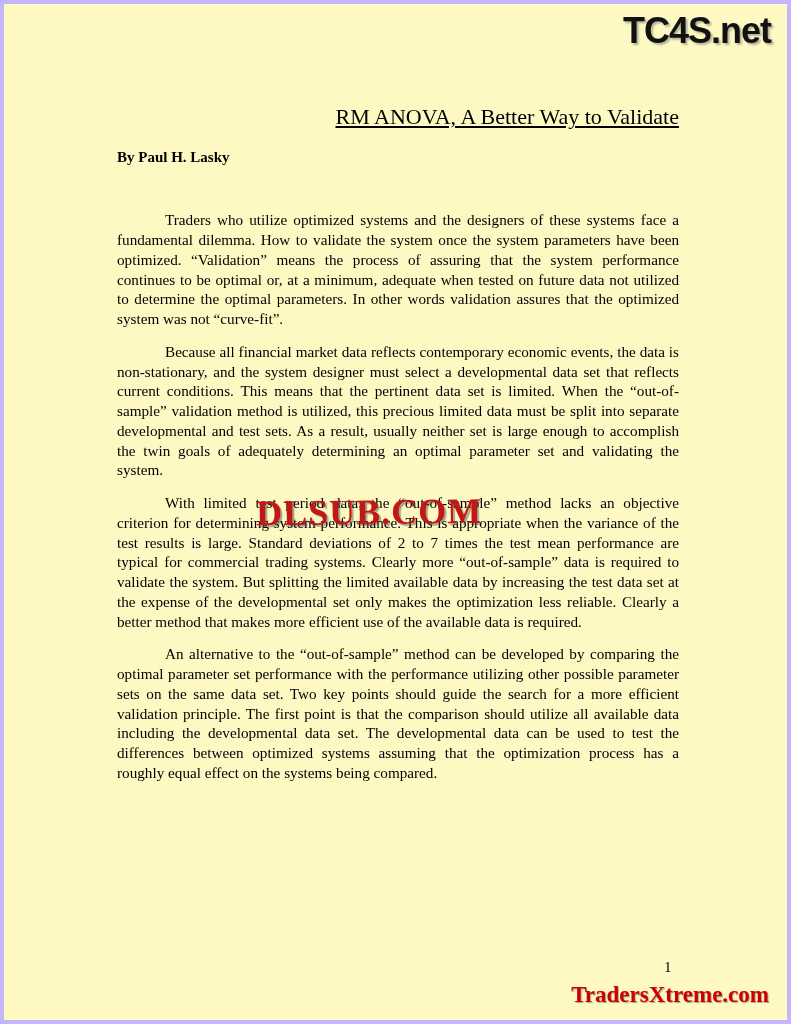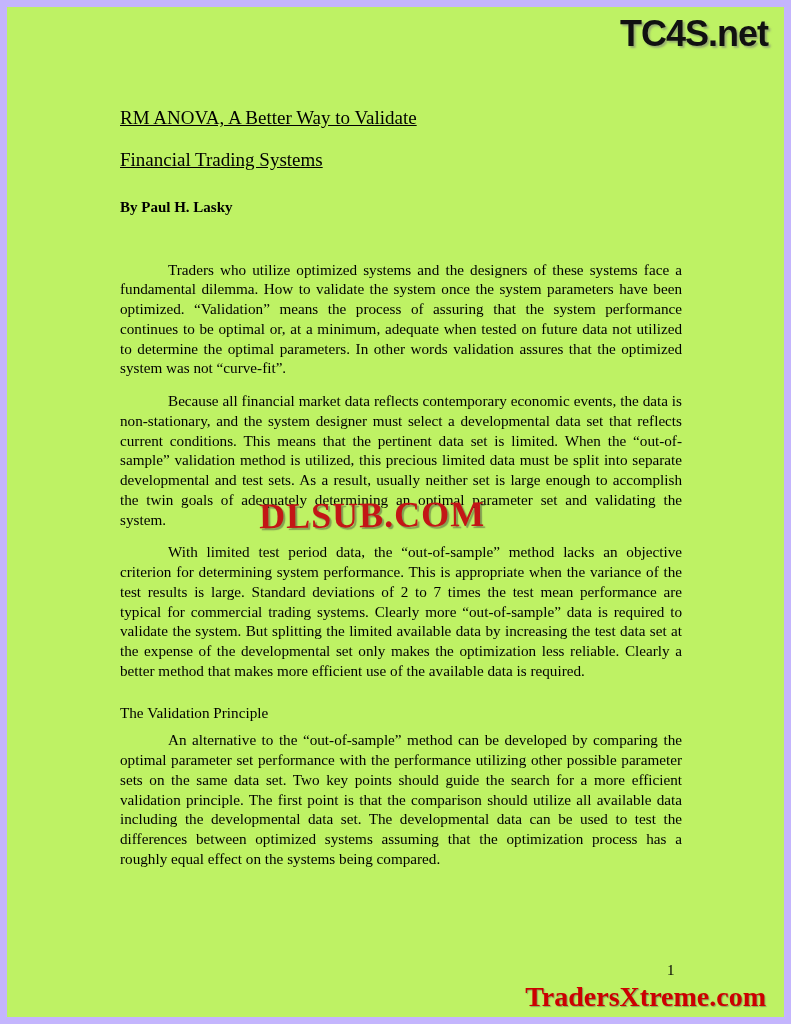--- a/index.html
+++ b/index.html
@@ -14,22 +14,22 @@
     font-family: "Liberation Serif", serif;
     color: #000000;
     overflow: hidden;
   }
 
   .page {
     position: absolute;
     left: 0; top: 0;
     width: 791px;
     height: 1024px;
-    background: #bef264;
-    border: 7px solid #c4b5fd;
+    background: #fef9c3;
+    border: 4px solid #c4b5fd;
     box-sizing: border-box;
   }
 
   
   .tc4s {
     position: absolute;
     right: 16px;
     top: 6px;
     font-family: "Liberation Sans", sans-serif;
     font-weight: bold;
@@ -37,25 +37,25 @@
     letter-spacing: -1px;
     color: #111111;
     text-shadow: 2px 2px 2px rgba(120,120,120,0.55);
     white-space: nowrap;
   }
 
   
   .tradersxtreme {
     position: absolute;
     right: 18px;
-    bottom: 4px;
+    bottom: 12px;
     font-family: "Liberation Serif", serif;
     font-weight: bold;
     font-style: normal;
-    font-size: 28px;
+    font-size: 23px;
     color: #cc0000;
     text-shadow: 1px 1px 1px rgba(90,90,90,0.5);
     white-space: nowrap;
     text-align: center;
   }
 
   
   .dlsub {
     position: absolute;
     left: 252px;
@@ -73,22 +73,22 @@
 
   
   .doc {
     position: absolute;
     left: 113px;
     top: 100px;
     width: 562px;
   }
 
   .title-line {
-    text-align: left;
-    font-size: 19px;
+    text-align: right;
+    font-size: 22px;
     line-height: 1.15;
     margin-bottom: 20px;
   }
   .title-line span {
     text-decoration: underline;
   }
   .title-line.second {
     margin-top: 19px;
     margin-bottom: 28px;
   }
@@ -126,31 +126,27 @@
 <div class="page">
 
   <div class="tc4s">TC4S.net</div>
 
   <div class="doc">
 
     <div class="title-line">
       <span>RM ANOVA, A Better Way to Validate</span>
     </div>
 
-    <div class="title-line second">
-      <span>Financial Trading Systems</span>
-    </div>
 
     <div class="byline">By Paul H. Lasky</div>
 
     <p class="body">Traders who utilize optimized systems and the designers of these systems face a fundamental dilemma. How to validate the system once the system parameters have been optimized. “Validation” means the process of assuring that the system performance continues to be optimal or, at a minimum, adequate when tested on future data not utilized to determine the optimal parameters. In other words validation assures that the optimized system was not “curve-fit”.</p>
     <p class="body">Because all financial market data reflects contemporary economic events, the data is non-stationary, and the system designer must select a developmental data set that reflects current conditions. This means that the pertinent data set is limited. When the “out-of-sample” validation method is utilized, this precious limited data must be split into separate developmental and test sets. As a result, usually neither set is large enough to accomplish the twin goals of adequately determining an optimal parameter set and validating the system.</p>
     <p class="body">With limited test period data, the “out-of-sample” method lacks an objective criterion for determining system performance. This is appropriate when the variance of the test results is large. Standard deviations of 2 to 7 times the test mean performance are typical for commercial trading systems.  Clearly more “out-of-sample” data is required to validate the system. But splitting the limited available data by increasing the test data set at the expense of the developmental set only makes the optimization less reliable. Clearly a better method that makes more efficient use of the available data is required.</p>
 
-    <div class="section-label">The Validation Principle</div>
 
     <p class="body">An alternative to the “out-of-sample” method can be developed by comparing the optimal parameter set performance with the performance utilizing other possible parameter sets on the same data set.  Two key points should guide the search for a more efficient validation principle. The first point is that the comparison should utilize all available data including the developmental data set. The developmental data can be used to test the differences between optimized systems assuming that the optimization process has a roughly equal effect on the systems being compared.</p>
 
   </div>
 
   <div class="dlsub">DLSUB.COM</div>
 
   <div class="page-number">1</div>
 
   <div class="tradersxtreme">TradersXtreme.com</div>

